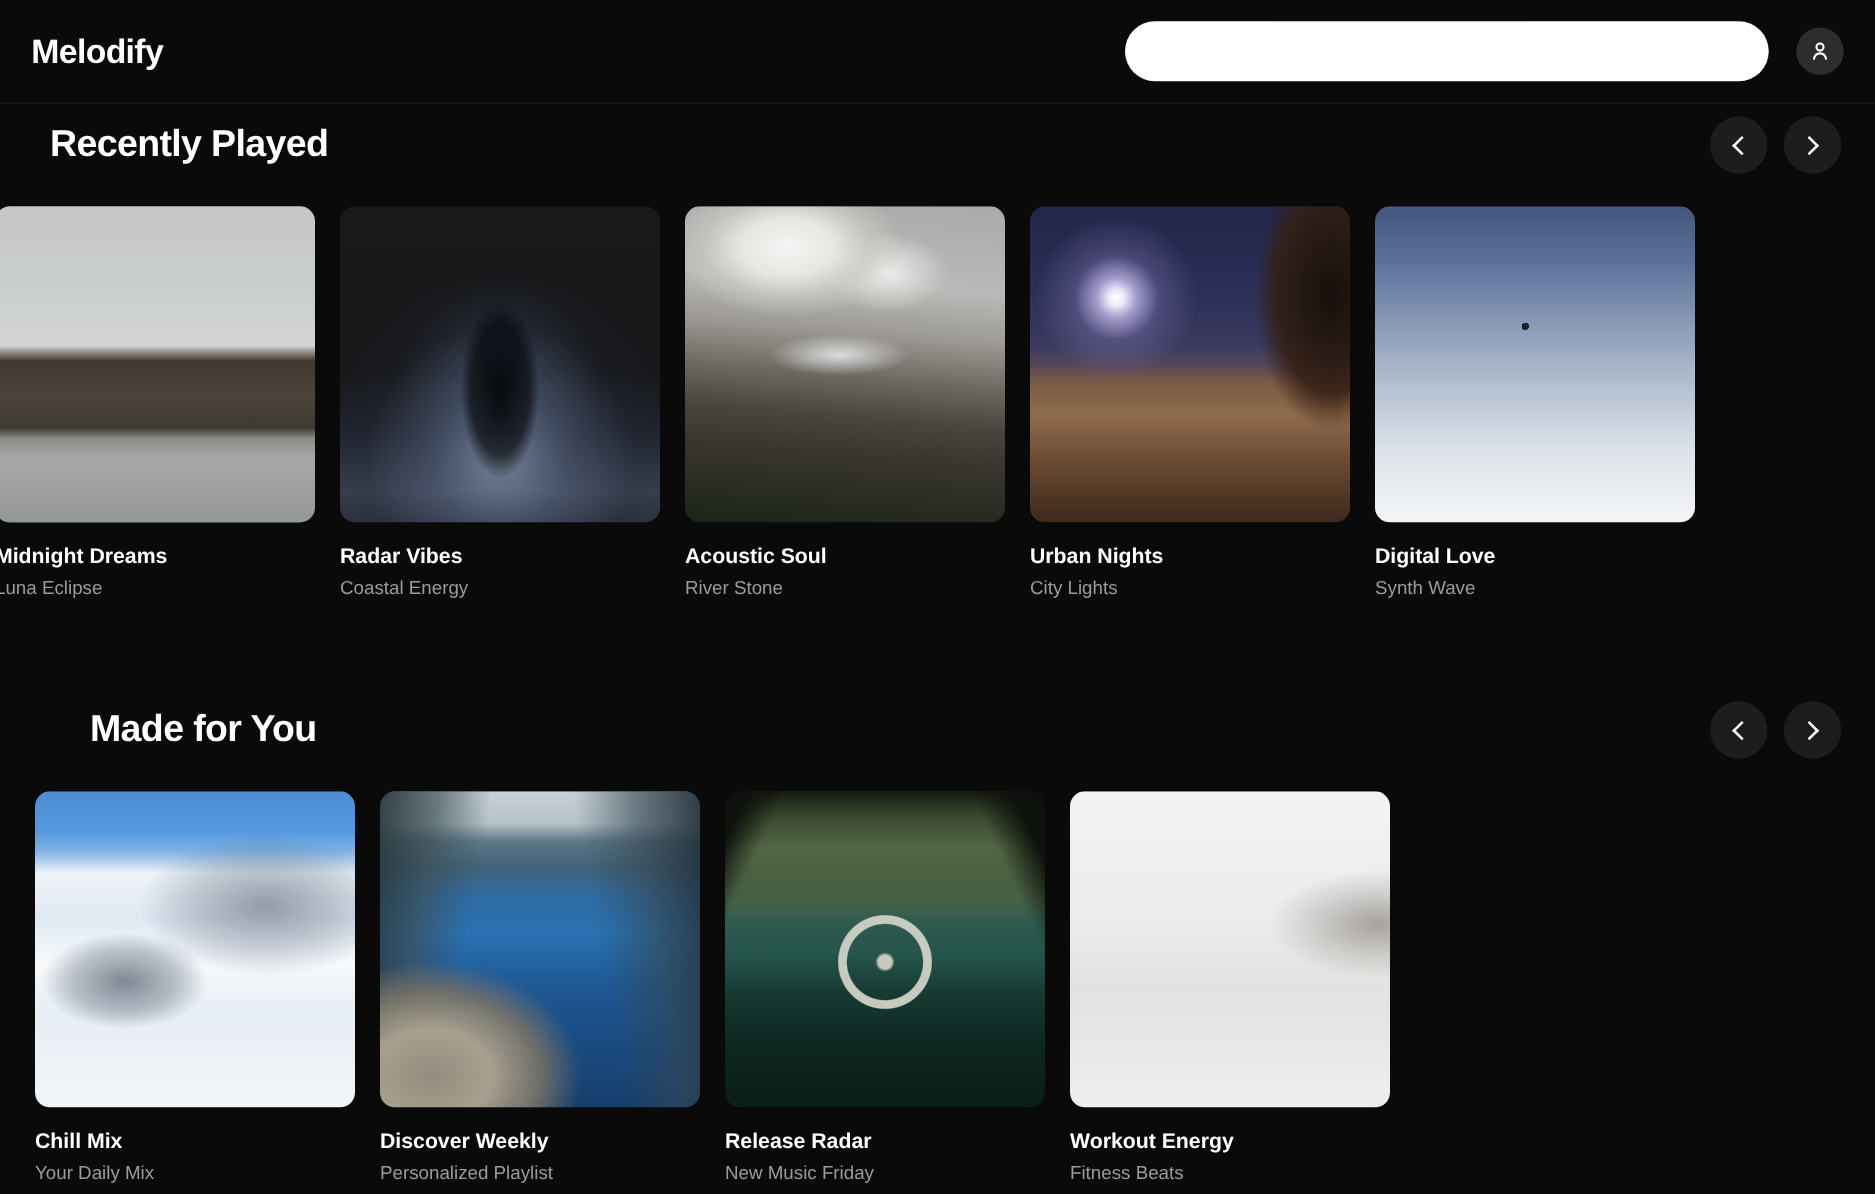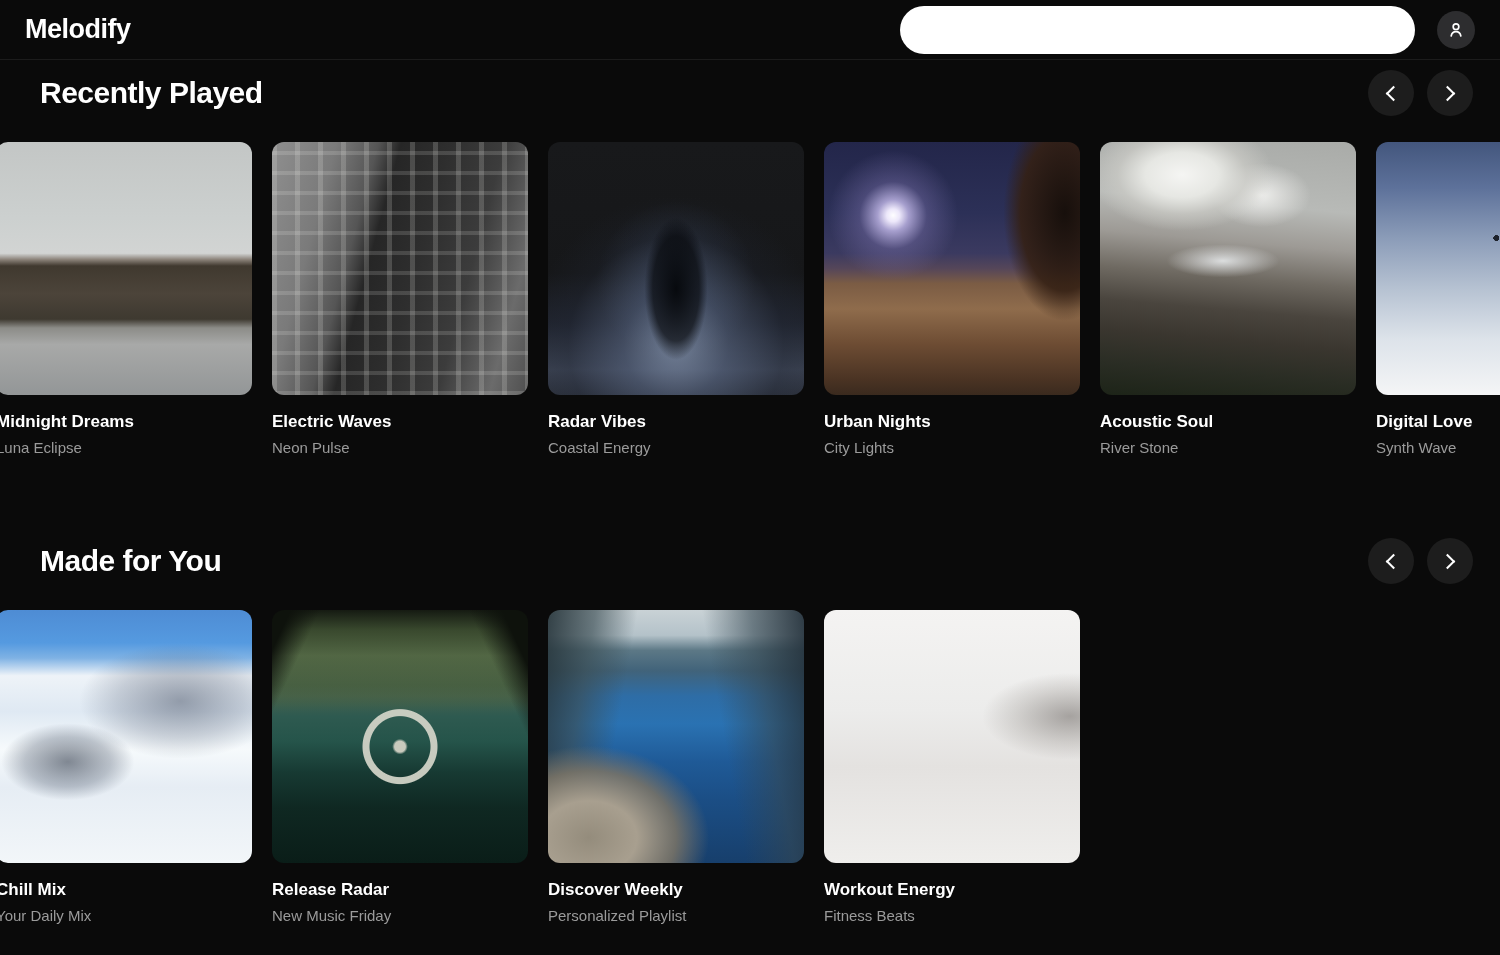--- a/index.html
+++ b/index.html
@@ -10,21 +10,21 @@
     overflow: hidden;
     background: var(--background, #0a0a0a);
     color: #fff;
     font-family: "Liberation Sans", sans-serif;
   }
 
   
   .app-header {
     display: flex;
     align-items: center;
-    height: 60px;
+    height: 83px;
     padding: 0 25px;
     border-bottom: 1px solid #1c1c1c;
   }
   .logo {
     font-size: 27px;
     font-weight: 800;
     letter-spacing: -0.5px;
     margin-right: auto;
   }
   .search-input {
@@ -47,21 +47,21 @@
     border: none;
     background: #2d2d2f;
     display: flex;
     align-items: center;
     justify-content: center;
     cursor: pointer;
     flex: none;
   }
 
   
-  .section + .section { margin-top: 71px; }
+  .section + .section { margin-top: 71px; margin-left: 32px; }
   .section-head {
     display: flex;
     align-items: center;
     justify-content: space-between;
     padding: 10px 27px 26px 40px;
   }
   .section-title {
     font-size: 30px;
     font-weight: 800;
     letter-spacing: -0.5px;
@@ -238,42 +238,37 @@
         </button>
       </div>
     </div>
     <div class="cards">
   <article class="card">
     <div class="art art-midnight-dreams" title="rocky breakwater over calm grey water"></div>
     <h3 class="card-title">Midnight Dreams</h3>
     <p class="card-subtitle">Luna Eclipse</p>
   </article>
 
-  <article class="card">
-    <div class="art art-electric-waves" title="black and white high-rise buildings with fire escape"></div>
-    <h3 class="card-title">Electric Waves</h3>
-    <p class="card-subtitle">Neon Pulse</p>
-  </article>
 
   <article class="card">
     <div class="art art-summer-vibes" title="silhouetted couple kissing in rain at night"></div>
     <h3 class="card-title">Radar Vibes</h3>
     <p class="card-subtitle">Coastal Energy</p>
   </article>
 
   <article class="card">
+    <div class="art art-acoustic-soul" title="snow-capped alpine peak with clouds and pines"></div>
+    <h3 class="card-title">Acoustic Soul</h3>
+    <p class="card-subtitle">River Stone</p>
+  </article>
+
+  <article class="card">
     <div class="art art-urban-nights" title="desert night sky with bright moon and balanced rock"></div>
     <h3 class="card-title">Urban Nights</h3>
     <p class="card-subtitle">City Lights</p>
-  </article>
-
-  <article class="card">
-    <div class="art art-acoustic-soul" title="snow-capped alpine peak with clouds and pines"></div>
-    <h3 class="card-title">Acoustic Soul</h3>
-    <p class="card-subtitle">River Stone</p>
   </article>
 
   <article class="card">
     <div class="art art-digital-love" title="lone bird in pale blue gradient sky"></div>
     <h3 class="card-title">Digital Love</h3>
     <p class="card-subtitle">Synth Wave</p>
   </article>
 </div>
   </section>
 
@@ -290,31 +285,31 @@
       </div>
     </div>
     <div class="cards">
   <article class="card">
     <div class="art art-chill-mix" title="snowy mountain under bright blue sky"></div>
     <h3 class="card-title">Chill Mix</h3>
     <p class="card-subtitle">Your Daily Mix</p>
   </article>
 
   <article class="card">
+    <div class="art art-discover-weekly" title="deep blue fjord between steep cliffs"></div>
+    <h3 class="card-title">Discover Weekly</h3>
+    <p class="card-subtitle">Personalized Playlist</p>
+  </article>
+
+  <article class="card">
     <div class="art art-release-radar" title="vintage teal car interior with steering wheel"></div>
     <h3 class="card-title">Release Radar</h3>
     <p class="card-subtitle">New Music Friday</p>
   </article>
 
-  <article class="card">
-    <div class="art art-discover-weekly" title="deep blue fjord between steep cliffs"></div>
-    <h3 class="card-title">Discover Weekly</h3>
-    <p class="card-subtitle">Personalized Playlist</p>
-  </article>
-
 
 
   <article class="card">
     <div class="art art-workout-energy" title="misty white mountain ridge"></div>
     <h3 class="card-title">Workout Energy</h3>
     <p class="card-subtitle">Fitness Beats</p>
   </article>
 </div>
   </section>
 </main>

